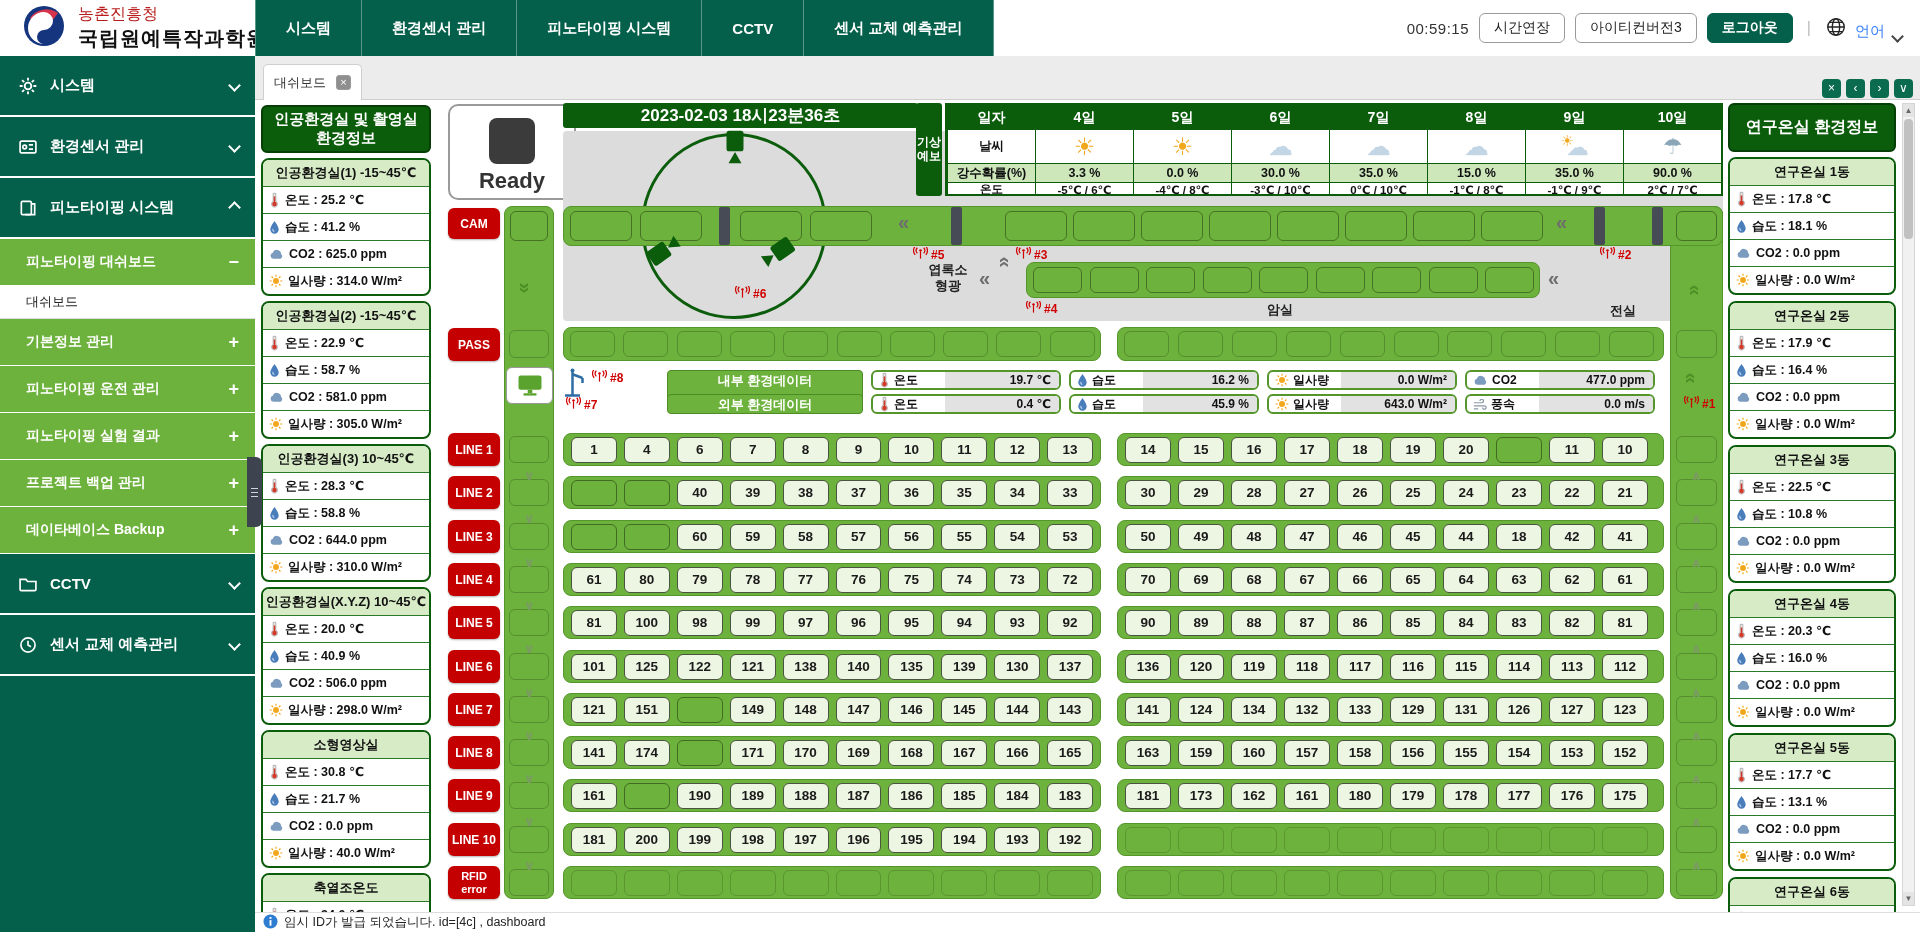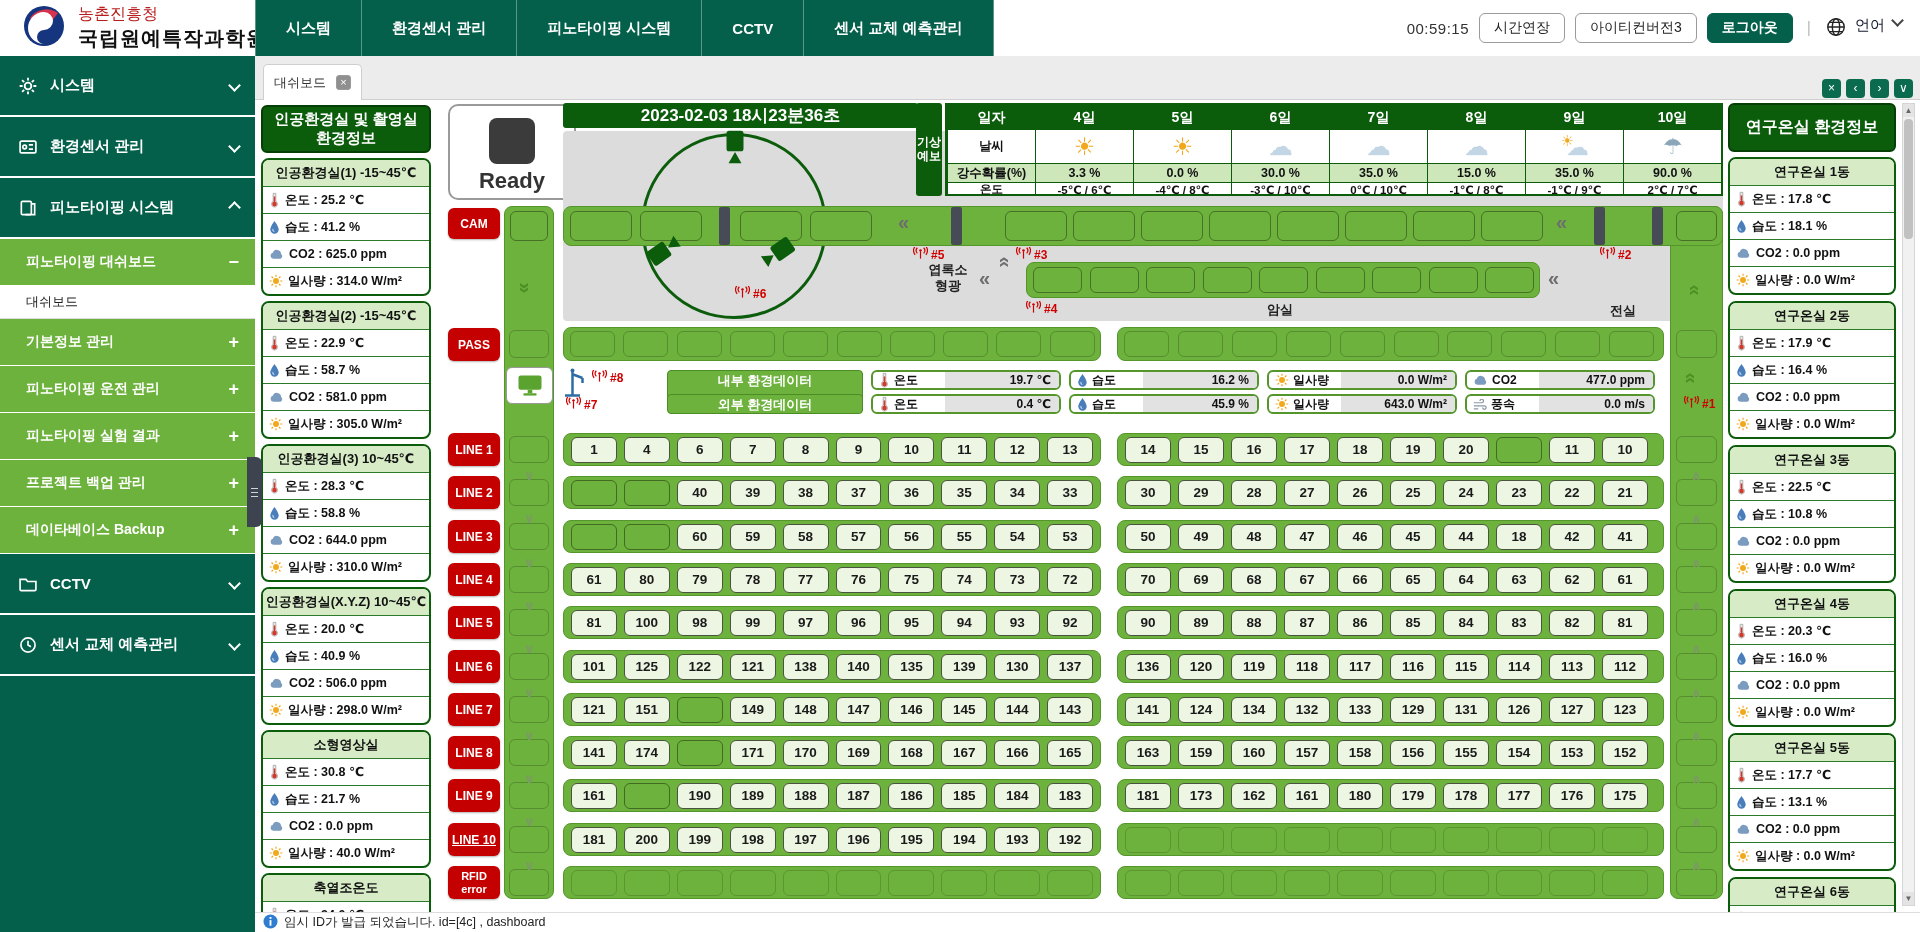--- a/index.html
+++ b/index.html
@@ -13,21 +13,21 @@
   #logo .t1 { font-size:16px; color:#b91c1c; }
   #logo .t2 { font-size:20px; font-weight:bold; color:#111; letter-spacing:1px; }
   #nav { position:absolute; left:255px; top:0; height:56px; display:flex; background:#04604b; }
   .nav-item { padding:0 30px; display:flex; align-items:center; color:#fff; font-weight:bold; font-size:15px; border-right:1px solid rgba(255,255,255,.35); cursor:pointer; }
   .nav-item:first-child { border-left:1px solid rgba(255,255,255,.35); }
   #hdr-right { position:absolute; right:18px; top:0; height:56px; display:flex; align-items:center; gap:10px; }
   #timer { font-size:15px; color:#333; letter-spacing:.5px; }
   .hbtn { height:30px; padding:0 14px; border:1px solid #9a9a9a; border-radius:6px; background:#fff; font-size:14px; color:#222; display:flex; align-items:center; cursor:pointer; }
   .hbtn.green { background:#04604b; border-color:#04604b; color:#fff; font-weight:bold; }
   .hdivider { color:#bbb; font-size:16px; margin:0 4px; }
-  #lang { display:flex; align-items:flex-start; gap:8px; font-size:15px; color:#0f172a; cursor:pointer; }
+  #lang { display:flex; align-items:flex-end; gap:8px; font-size:15px; color:#3b82f6; cursor:pointer; }
 
   
   #sidebar { position:absolute; left:0; top:56px; width:255px; height:876px; background:#04604b; }
   .sb-dark { height:61px; display:flex; align-items:center; padding:0 16px 0 18px; color:#fff; font-size:15px; font-weight:bold; border-bottom:2px solid #fff; gap:12px; cursor:pointer; }
   .sb-light { height:47px; display:flex; align-items:center; padding:0 16px 0 26px; background:#6db23c; color:#fff; font-size:14px; font-weight:bold; border-bottom:1px solid #fff; cursor:pointer; }
   .sb-white { height:33px; display:flex; align-items:center; padding:0 16px 0 26px; background:#fff; color:#222; font-size:13px; border-bottom:1px solid #ddd; cursor:pointer; }
   .sb-spacer { flex:1; }
   .chev { width:9px; height:9px; border-right:2px solid #fff; border-bottom:2px solid #fff; display:inline-block; }
   .chev.down { transform:rotate(45deg); }
   .chev.up { transform:rotate(-135deg); }
@@ -774,21 +774,21 @@
       <div class="redbtn" style="top: 328px; height: 33px;">PASS</div>
       <div class="redbtn" style="top: 433px; height: 33px;">LINE 1</div>
       <div class="redbtn" style="top: 476px; height: 33px;">LINE 2</div>
       <div class="redbtn" style="top: 520px; height: 33px;">LINE 3</div>
       <div class="redbtn" style="top: 563px; height: 33px;">LINE 4</div>
       <div class="redbtn" style="top: 606px; height: 33px;">LINE 5</div>
       <div class="redbtn" style="top: 650px; height: 33px;">LINE 6</div>
       <div class="redbtn" style="top: 693px; height: 33px;">LINE 7</div>
       <div class="redbtn" style="top: 736px; height: 33px;">LINE 8</div>
       <div class="redbtn" style="top: 779px; height: 33px;">LINE 9</div>
-      <div class="redbtn" style="top: 823px; height: 33px; text-decoration: underline;">LINE 10</div>
+      <div class="redbtn" style="top: 823px; height: 33px;">LINE 10</div>
       <div class="redbtn" style="top: 866px; height: 33px; font-size: 11px; line-height: 1.15; flex-direction: column;">
         <span>RFID</span>
         <span>error</span>
       </div>
       <div class="belt" style="left: 504px; top: 206px; width: 50px; height: 693px;"></div>
       <div class="belt" style="left: 1670px; top: 206px; width: 53px; height: 693px;"></div>
       <div class="belt" style="left: 563px; top: 206px; width: 1160px; height: 40px;"></div>
       <div class="slot" style="left: 570px; top: 211px; width: 62px; height: 30px; z-index: 6;"></div>
       <div class="slot" style="left: 640px; top: 211px; width: 62px; height: 30px; z-index: 6;"></div>
       <div class="slot" style="left: 740px; top: 211px; width: 62px; height: 30px; z-index: 6;"></div>

